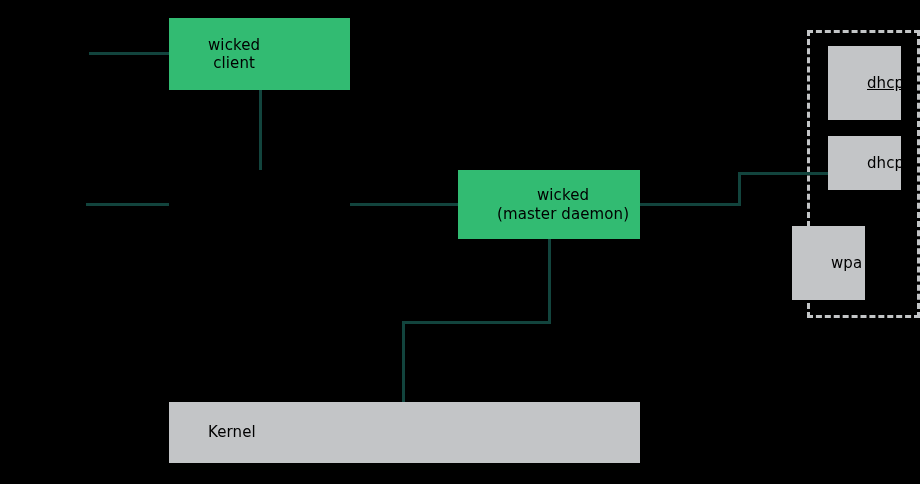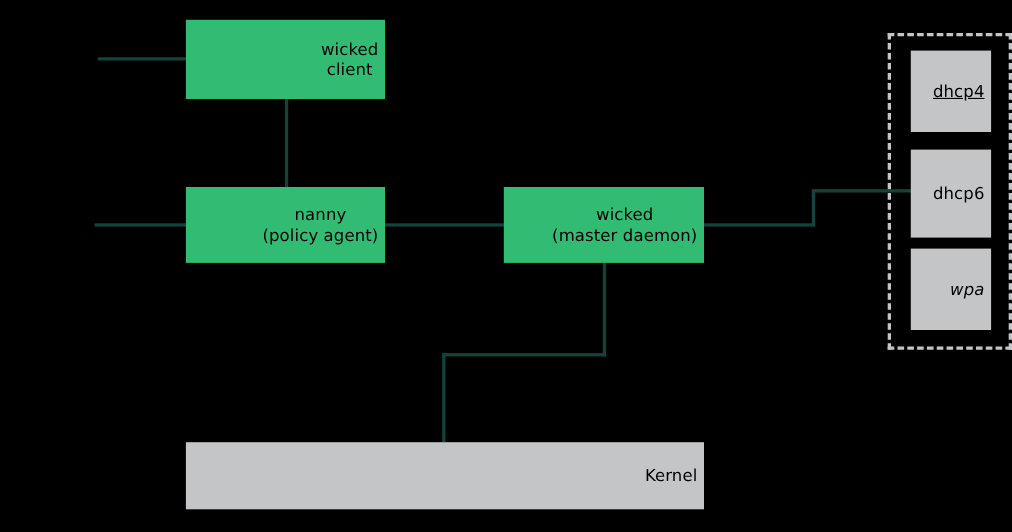--- a/index.html
+++ b/index.html
@@ -12,27 +12,28 @@
     width: 920px;
     height: 484px;
     background: #000000;
     overflow: hidden;
     font-family: "DejaVu Sans", sans-serif;
   }
   .node {
     position: absolute;
     display: flex;
     align-items: center;
-    justify-content: flex-end;
+    justify-content: flex-start;
     text-align: center;
     box-sizing: border-box;
     color: #000000;
     font-size: 15px;
     line-height: 1.22;
     letter-spacing: 0.1px;
+    padding-left: 33px;
   }
   .node.green {
     background: #32bb72;
   }
   .node.gray {
     background: #c3c5c7;
   }
   .node .label {
     white-space: pre-line;
     padding: 0 6px;
@@ -62,33 +63,29 @@
     <div class="edge h" style="left: 640px; top: 203px; width: 101px; background: rgb(18, 68, 61);"></div>
     <div class="edge v" style="left: 738px; top: 172px; height: 34px; background: rgb(18, 68, 61);"></div>
     <div class="edge h" style="left: 738px; top: 172px; width: 90px; background: rgb(18, 68, 61);"></div>
     <div class="edge v" style="left: 548px; top: 239px; height: 85px; background: rgb(18, 68, 61);"></div>
     <div class="edge h" style="left: 402px; top: 321px; width: 149px; background: rgb(18, 68, 61);"></div>
     <div class="edge v" style="left: 402px; top: 321px; height: 81px; background: rgb(18, 68, 61);"></div>
     <div class="node green" style="left: 169px; top: 18px; width: 181px; height: 72px; background: rgb(50, 187, 114); color: rgb(0, 0, 0);">
       <span class="label">wicked
 client</span>
     </div>
-    <div class="node green" style="left: 169px; top: 170px; width: 181px; height: 69px; background: rgb(50, 187, 114); color: rgb(0, 0, 0);">
-      <span class="label">nanny
-(policy agent)</span>
-    </div>
     <div class="node green" style="left: 458px; top: 170px; width: 182px; height: 69px; background: rgb(50, 187, 114); color: rgb(0, 0, 0);">
       <span class="label">wicked
 (master daemon)</span>
     </div>
     <div class="node gray" style="left: 828px; top: 46px; width: 73px; height: 74px; background: rgb(195, 197, 199); color: rgb(0, 0, 0); text-decoration: underline;">
       <span class="label">dhcp4</span>
     </div>
-    <div class="node gray" style="left: 828px; top: 136px; width: 73px; height: 80px; background: rgb(195, 197, 199); color: rgb(0, 0, 0);">
+    <div class="node gray" style="left: 828px; top: 136px; width: 73px; height: 54px; background: rgb(195, 197, 199); color: rgb(0, 0, 0);">
       <span class="label">dhcp6</span>
     </div>
-    <div class="node gray" style="left: 828px; top: 226px; width: 73px; height: 74px; background: rgb(195, 197, 199); color: rgb(0, 0, 0); font-style: italic;">
+    <div class="node gray" style="left: 792px; top: 226px; width: 73px; height: 74px; background: rgb(195, 197, 199); color: rgb(0, 0, 0);">
       <span class="label">wpa</span>
     </div>
     <div class="node gray" style="left: 169px; top: 402px; width: 471px; height: 61px; background: rgb(195, 197, 199); color: rgb(0, 0, 0);">
       <span class="label">Kernel</span>
     </div>
   </div>
 
 </body></html>

